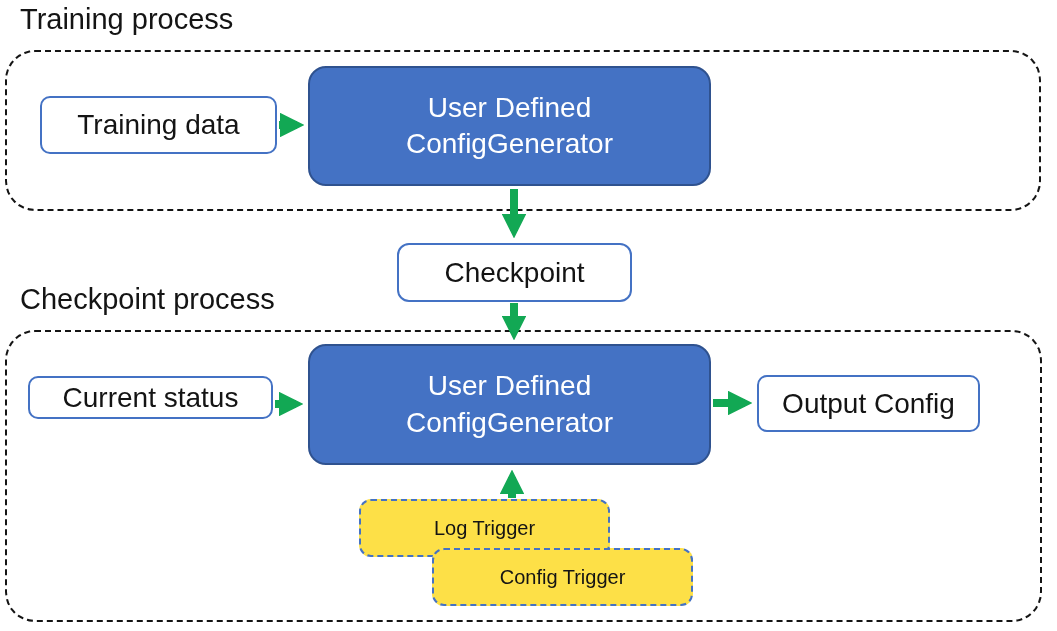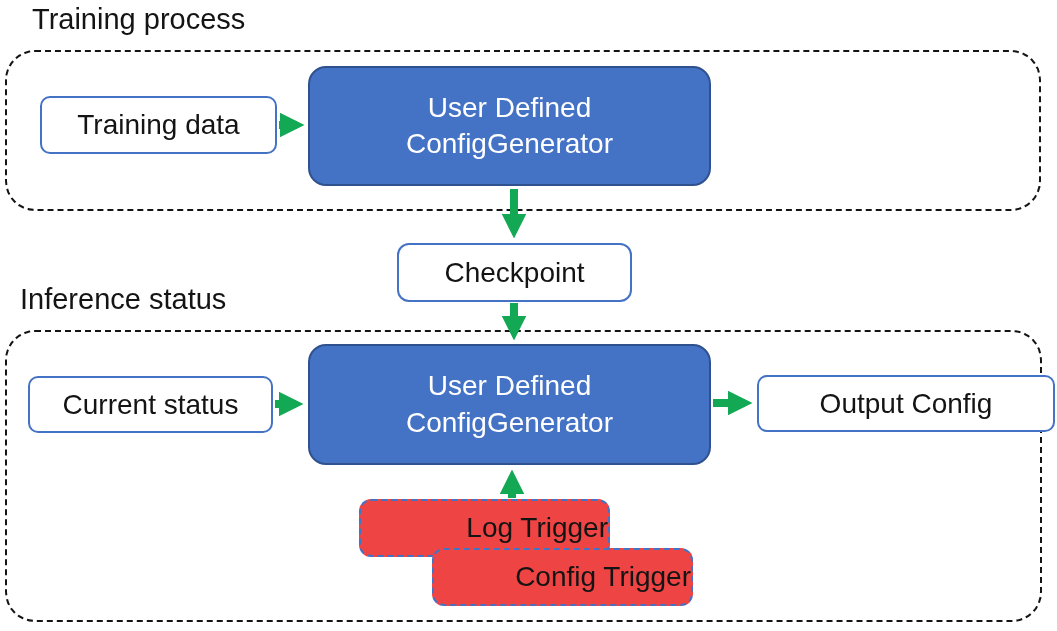--- a/index.html
+++ b/index.html
@@ -23,67 +23,67 @@
     font-size:28px;color:var(--ink,#111);white-space:nowrap;
   }
   .blue-box{
     position:absolute;background:var(--blue-fill,#4472C4);
     border:2px solid var(--blue-border,#2F528F);border-radius:18px;
     box-sizing:border-box;display:flex;flex-direction:column;
     align-items:center;justify-content:center;
     font-size:28px;line-height:1.3;color:var(--text-light,#fff);text-align:center;
   }
   .trigger-box{
-    position:absolute;background:#ef4444;
+    position:absolute;background:#fde047;
     border:2px dashed var(--outline-blue,#4472C4);border-radius:12px;
-    box-sizing:border-box;display:flex;align-items:center;justify-content:flex-end;
-    font-size:28px;color:var(--ink,#111);white-space:nowrap;
+    box-sizing:border-box;display:flex;align-items:center;justify-content:center;
+    font-size:20px;color:var(--ink,#111);white-space:nowrap;
   }
   #arrow-layer{
     position:absolute;left:0;top:0;width:1057px;height:631px;
     pointer-events:none;z-index:5;
   }
   #arrow-layer line{stroke:var(--arrow-green,#12A854);stroke-width:8;}
   #arrow-layer .head{fill:var(--arrow-green,#12A854);}
   .z1{z-index:1}.z2{z-index:2}
 </style>
 </head>
 <body>
 
-<div class="section-label" style="left:32px;top:4px;">Training process</div>
+<div class="section-label" style="left:20px;top:4px;">Training process</div>
 
 <div class="dashed-container" style="left:5px;top:50px;width:1036px;height:161px;"></div>
 
 <div class="white-box" style="left:40px;top:96px;width:237px;height:58px;">
   <span>Training data</span>
 </div>
 
 <div class="blue-box" style="left:308px;top:66px;width:403px;height:120px;">
   <span>User Defined</span>
   <span>ConfigGenerator</span>
 </div>
 
 <div class="white-box" style="left:397px;top:243px;width:235px;height:59px;border-radius:12px;">
   <span>Checkpoint</span>
 </div>
 
-<div class="section-label" style="left:20px;top:284px;">Inference status</div>
+<div class="section-label" style="left:20px;top:284px;">Checkpoint process</div>
 
 <div class="dashed-container" style="left:5px;top:330px;width:1037px;height:292px;"></div>
 
-<div class="white-box" style="left:28px;top:376px;width:245px;height:57px;">
+<div class="white-box" style="left:28px;top:376px;width:245px;height:43px;">
   <span>Current status</span>
 </div>
 
 <div class="blue-box" style="left:308px;top:344px;width:403px;height:121px;">
   <span>User Defined</span>
   <span>ConfigGenerator</span>
 </div>
 
-<div class="white-box" style="left:757px;top:375px;width:298px;height:57px;">
+<div class="white-box" style="left:757px;top:375px;width:223px;height:57px;">
   <span>Output Config</span>
 </div>
 
 <div class="trigger-box z1" style="left:359px;top:499px;width:251px;height:58px;">
   <span>Log Trigger</span>
 </div>
 
 <div class="trigger-box z2" style="left:432px;top:548px;width:261px;height:58px;">
   <span>Config Trigger</span>
 </div>

